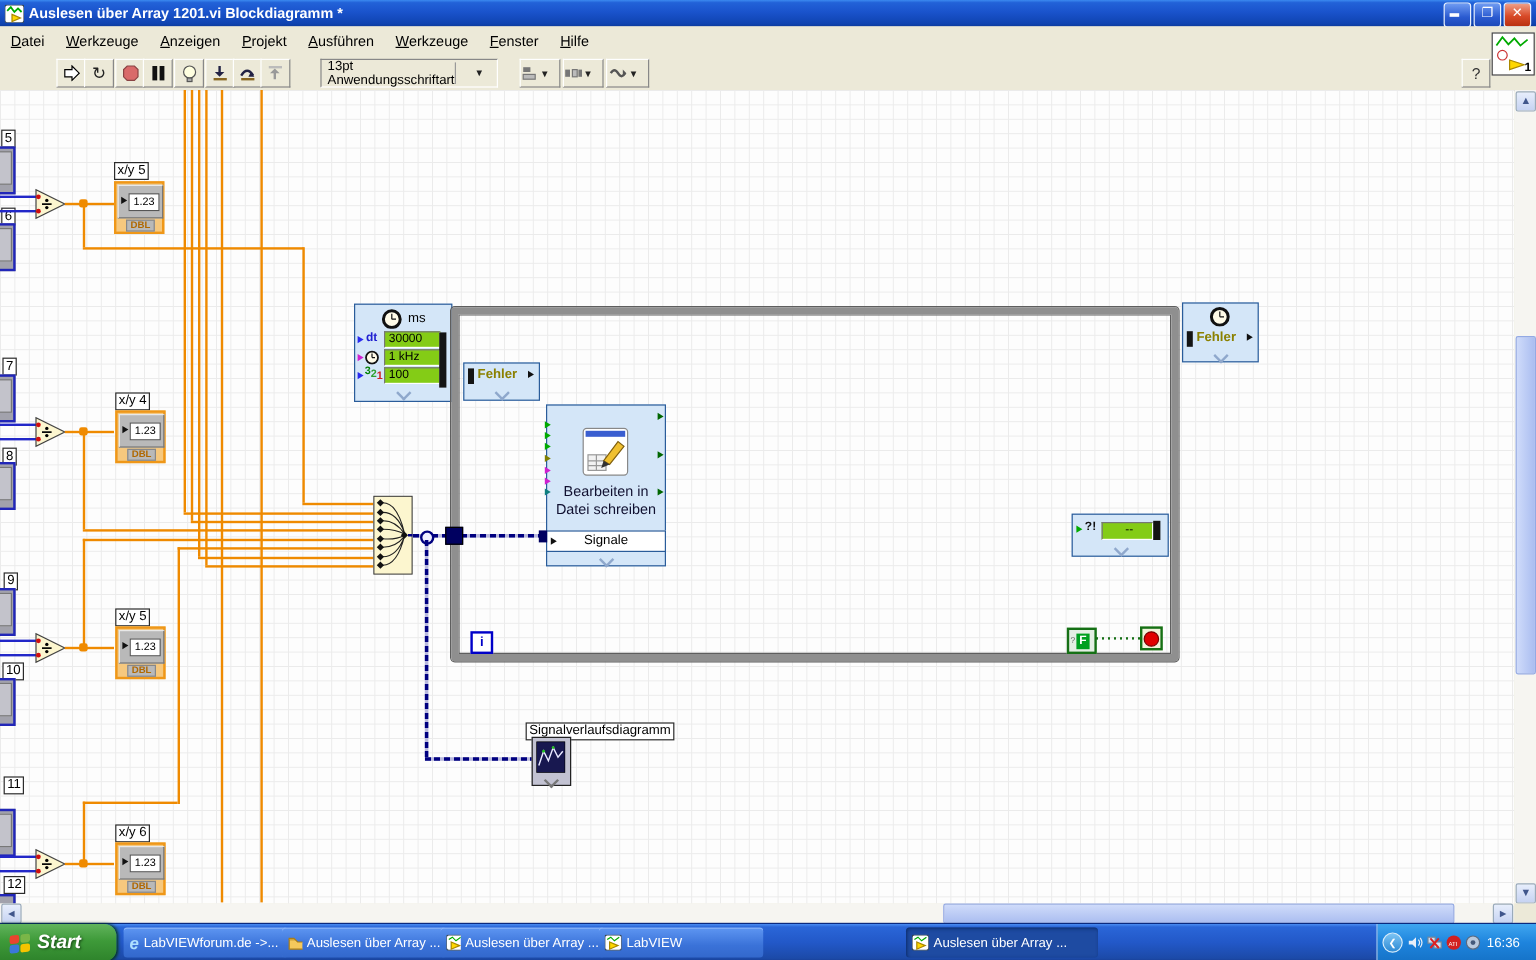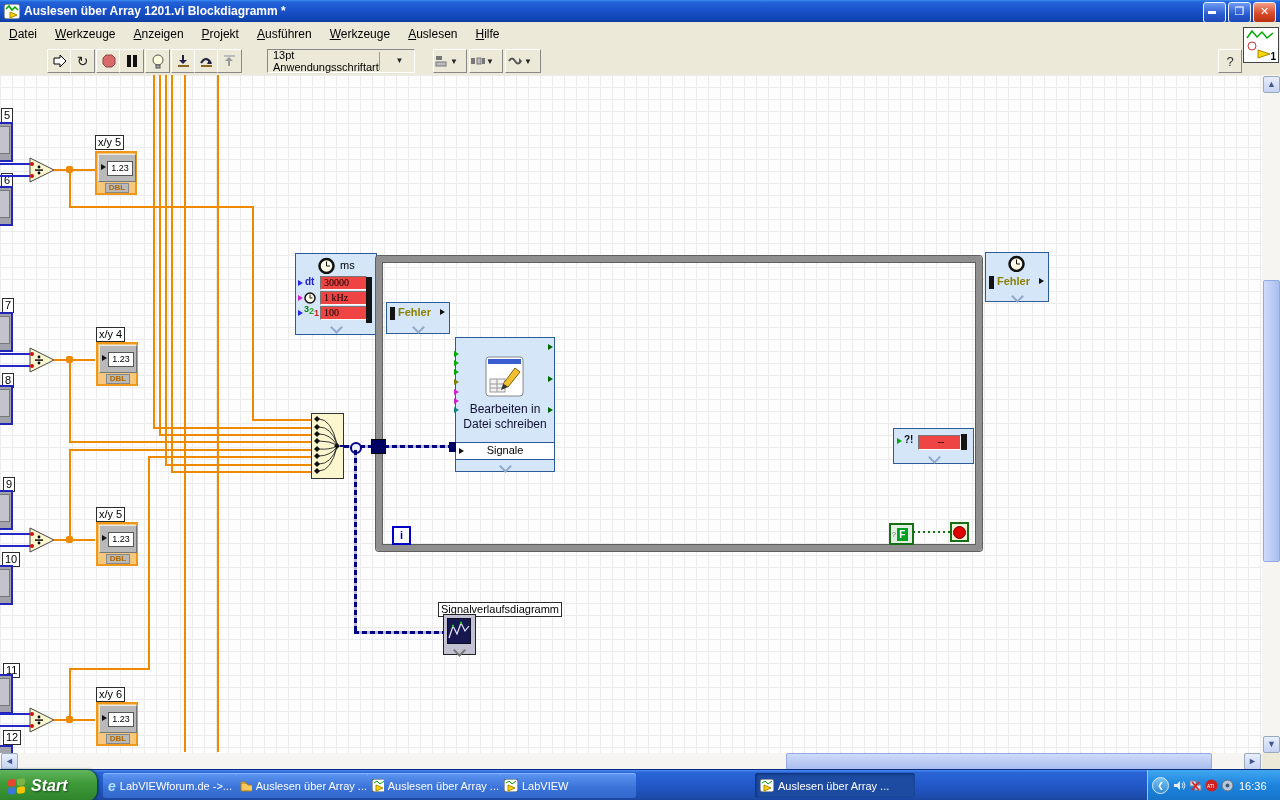--- a/index.html
+++ b/index.html
@@ -40,22 +40,22 @@
   .jdot{width:7px;height:7px;background:#ef8a00;border-radius:2px;}
   .xyind{border:2px solid #ef9718;background:#f6c87e;padding:1px;}
   .xyfr{width:100%;height:26px;background:#b9b9b9;border:1px solid;border-color:#e8e8e8 #777 #777 #e8e8e8;position:relative;}
   .valbox{position:absolute;left:8px;top:6px;width:24px;height:13px;background:#fff;border:1px solid #555;
     font-size:9px;line-height:12px;text-align:center;color:#000;}
   .vtri{position:absolute;left:2px;top:9px;width:0;height:0;border-top:3px solid transparent;
     border-bottom:3px solid transparent;border-left:5px solid #111;}
   .dbl{margin-top:1px;text-align:center;font-size:8px;font-weight:bold;color:#b06800;background:#b9b9b9;
     border:1px solid #888;width:22px;margin-left:7px;line-height:8px;}
   .exbox{background:#d4e6f8;border:1px solid #2a5c9a;}
-  .grayval{background:#ef4444;border:1px solid;border-color:#777 #fff #fff #777;font-size:10px;line-height:12px;
-    padding-left:3px;color:#000;font-family:Liberation Serif, serif;}
+  .grayval{background:#84cc16;border:1px solid;border-color:#777 #fff #fff #777;font-size:10px;line-height:12px;
+    padding-left:3px;color:#000;}
   .blkbar{background:#141414;}
   .chev{width:7px;height:7px;border:solid #8fa8cc;border-width:0 0 2px 2px;transform:rotate(-45deg);}
   .fehtxt{color:#8b8000;font-size:11px;font-weight:bold;}
   .pr{width:0;height:0;border-top:3px solid transparent;border-bottom:3px solid transparent;}
   .dashh{height:3px;background:repeating-linear-gradient(90deg,#000080 0 5px,#b9b9de 5px 8px);}
   .dashv{width:3px;background:repeating-linear-gradient(0deg,#000080 0 5px,#b9b9de 5px 8px);}
   .loop{border:6px solid #8f8f8f;border-radius:3px;box-shadow:0 0 0 1px #5e5e5e,inset 0 0 0 1px #5e5e5e;}
   
   .sb{background:#f6f5f1;}
   .sbtn{background:linear-gradient(180deg,#e7eefc,#c6d3f2);border:1px solid #9ab;border-radius:2px;
@@ -98,21 +98,21 @@
     </div>
   </div>
 
   <div class="a menubar">
     <span class="mi">Datei</span>
     <span class="mi">Werkzeuge</span>
     <span class="mi">Anzeigen</span>
     <span class="mi">Projekt</span>
     <span class="mi">Ausführen</span>
     <span class="mi">Werkzeuge</span>
-    <span class="mi">Auslesen</span>
+    <span class="mi">Fenster</span>
     <span class="mi">Hilfe</span>
   </div>
 
   <div class="a toolbar">
     <div class="tbtn" style="left:47px;">
       <svg width="15" height="14">
           <path d="M2,4 L8,4 L8,1 L14,7 L8,13 L8,10 L2,10 Z" fill="#fff" stroke="#000"></path>
         </svg>
       </div>
     <div class="tbtn" style="left:70px;">
@@ -236,21 +236,21 @@
         <i></i>
       </div>
     <div class="a lblbox" style="left:3px;top:402px;">9</div>
     <div class="a term" style="left:-5px;top:415px;width:14px;height:36px;">
         <i></i>
       </div>
     <div class="a lblbox" style="left:2px;top:477px;">10</div>
     <div class="a term" style="left:-5px;top:490px;width:14px;height:36px;">
         <i></i>
       </div>
-    <div class="a lblbox" style="left:3px;top:588px;">11</div>
+    <div class="a lblbox" style="left:3px;top:572px;">11</div>
     <div class="a term" style="left:-5px;top:599px;width:14px;height:36px;">
         <i></i>
       </div>
     <div class="a lblbox" style="left:3px;top:655px;">12</div>
     <div class="a term" style="left:-5px;top:670px;width:14px;height:7px;"></div>
 
     <div class="a wbl" style="left:0;top:88px;width:30px;height:2px;"></div>
     <div class="a wbl" style="left:0;top:100px;width:30px;height:2px;"></div>
     <svg class="a" style="left:28px;top:82px;" width="28" height="26">
         <polygon points="2,1 2,25 26,13" fill="#fcf6cf" stroke="#444"></polygon>

